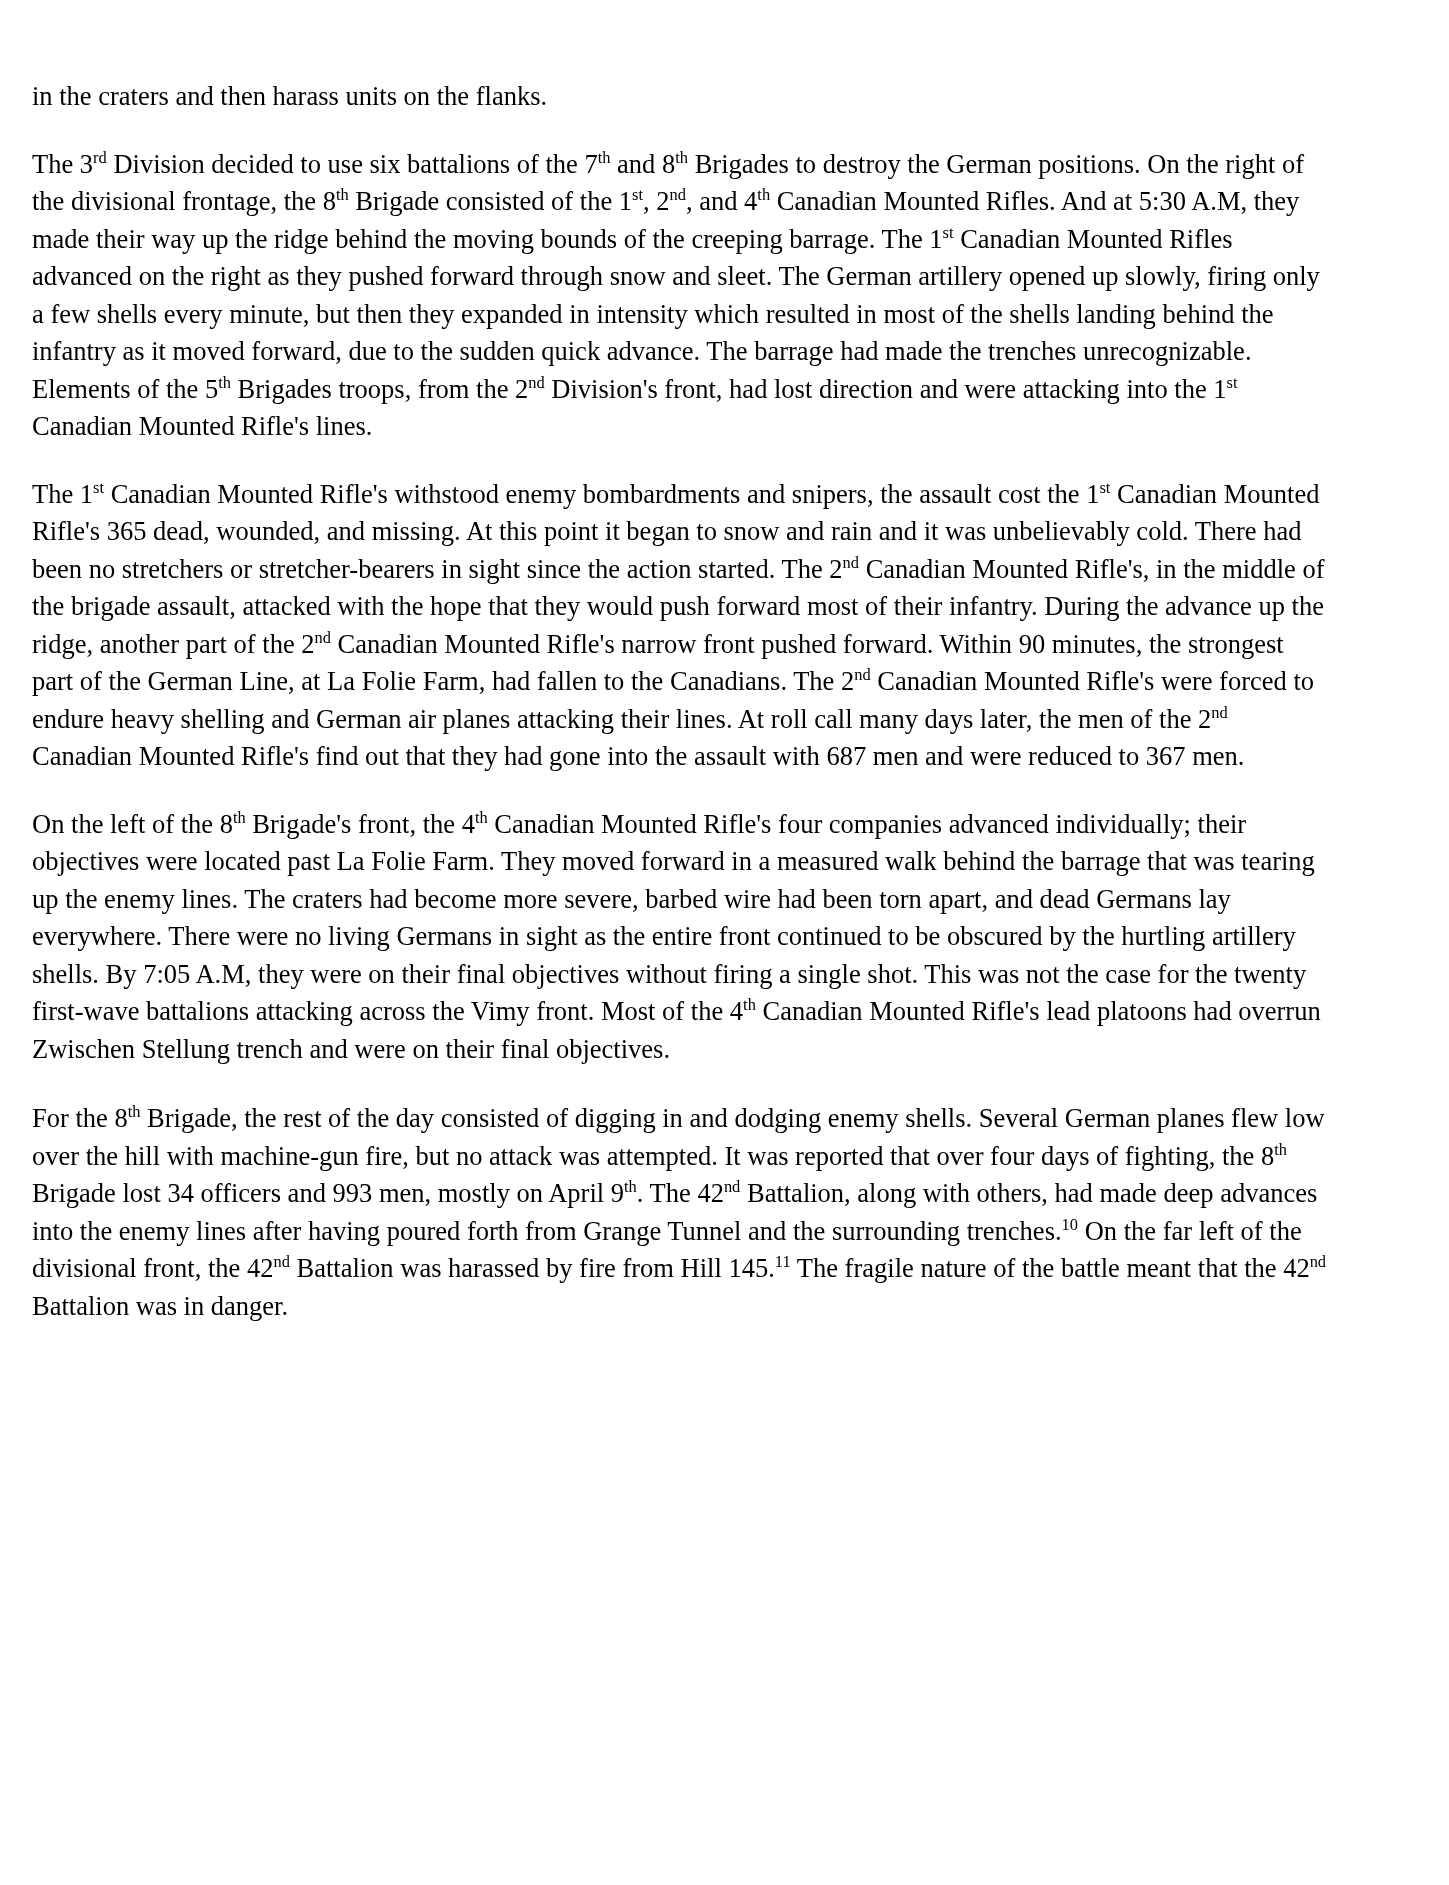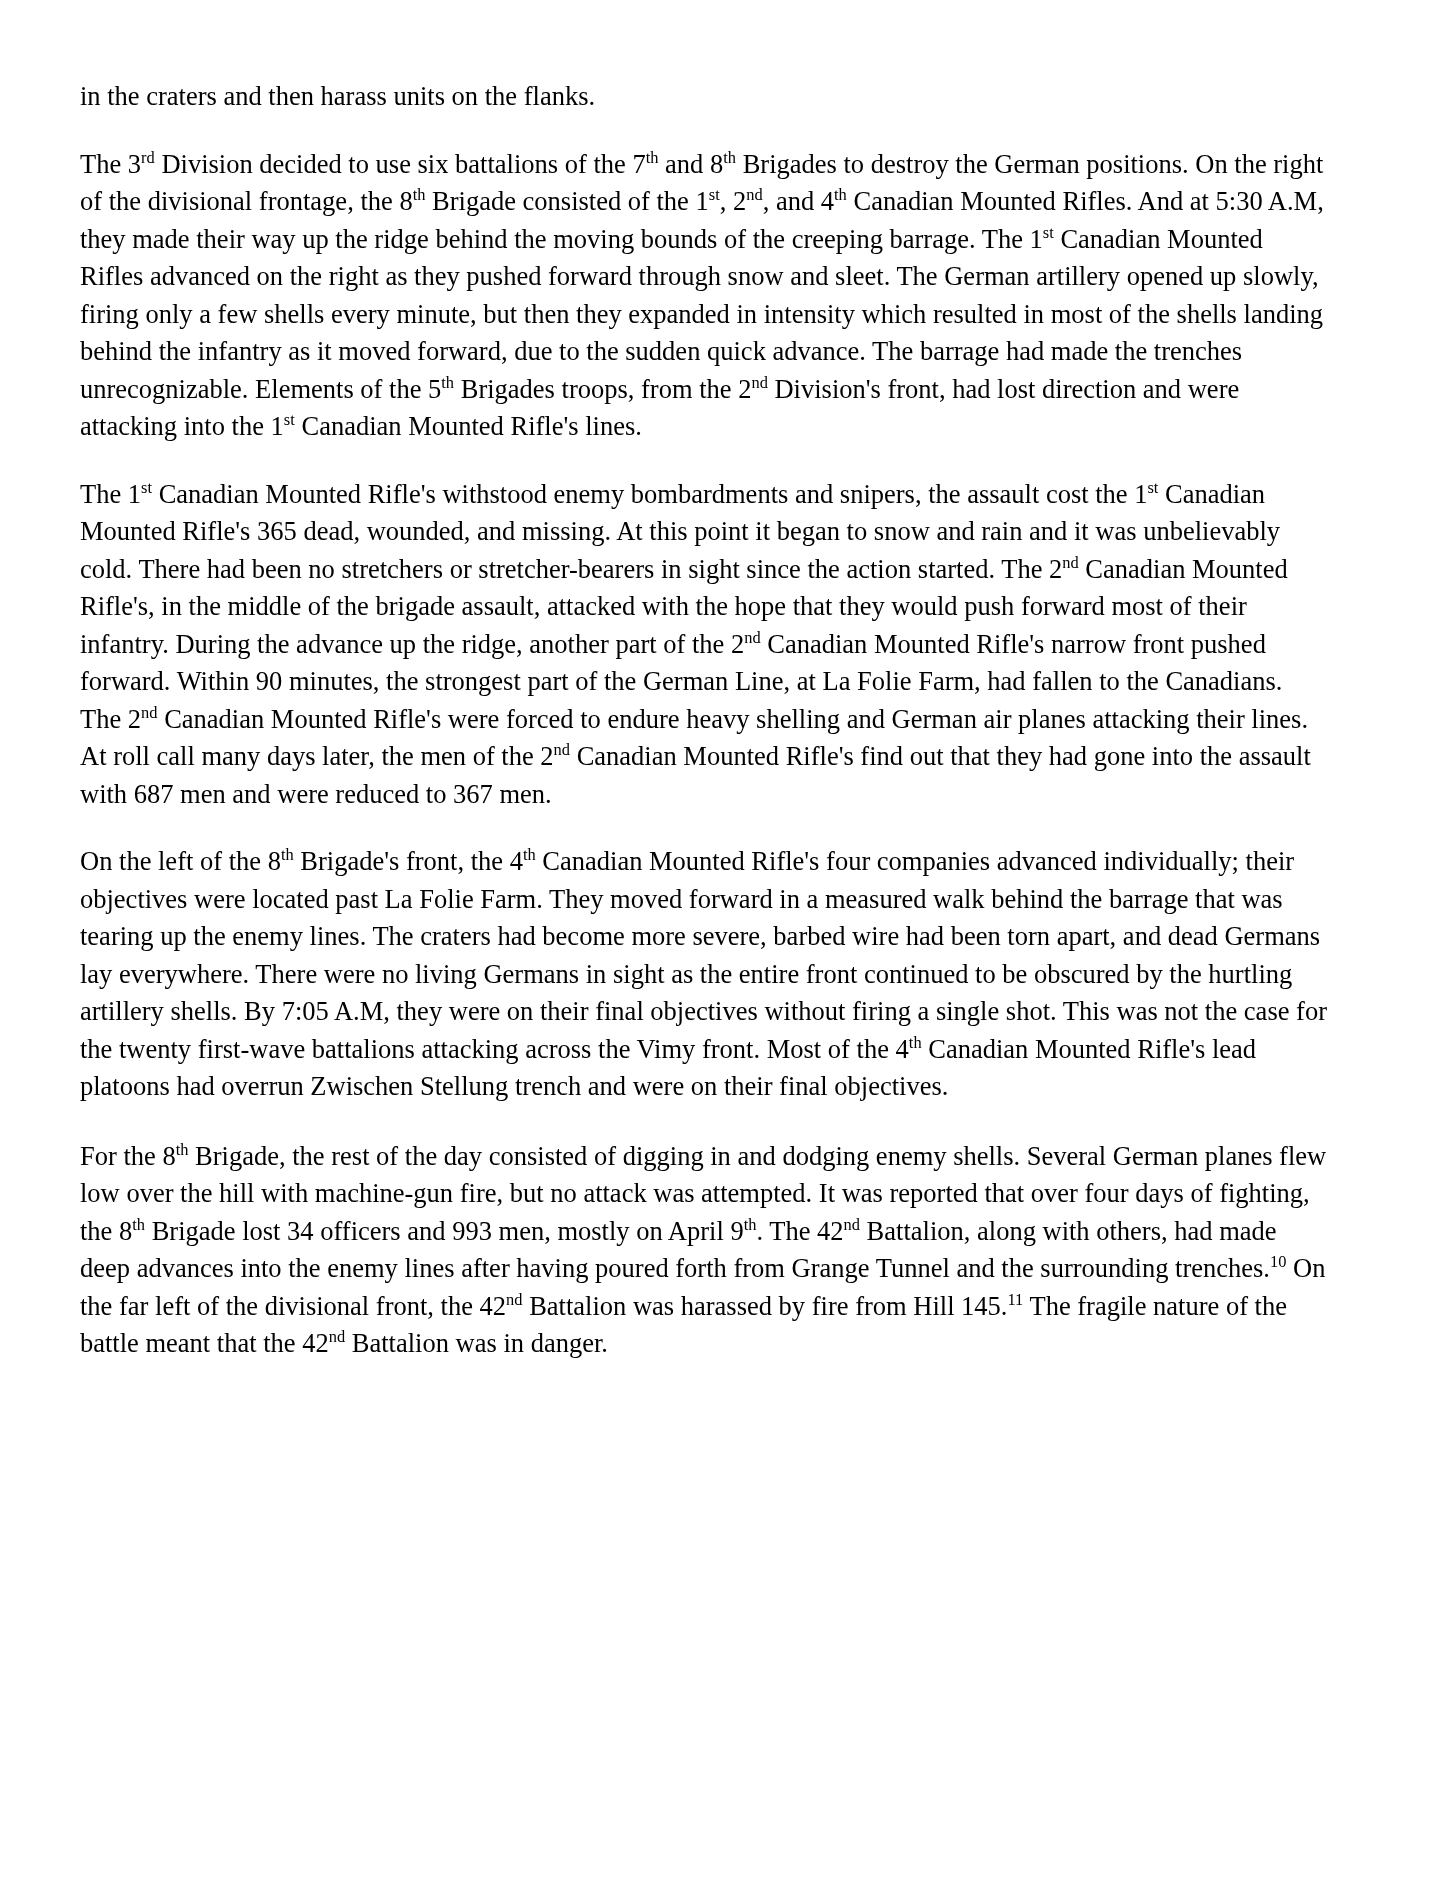--- a/index.html
+++ b/index.html
@@ -10,21 +10,21 @@
   body {
     width: 1449px;
     min-height: 1885px;
     font-family: "Liberation Serif", "DejaVu Serif", serif;
     color: #000000;
   }
   .page {
     width: 1449px;
     min-height: 1885px;
     box-sizing: border-box;
-    padding: 78px 122px 60px 80px;
+    padding: 78px 122px 60px 32px;
     background: #ffffff;
   }
   .body-text {
     font-size: 26.5px;
     line-height: 37.5px;
     text-align: left;
   }
   .para {
     margin: 0 0 30px 0;
   }

